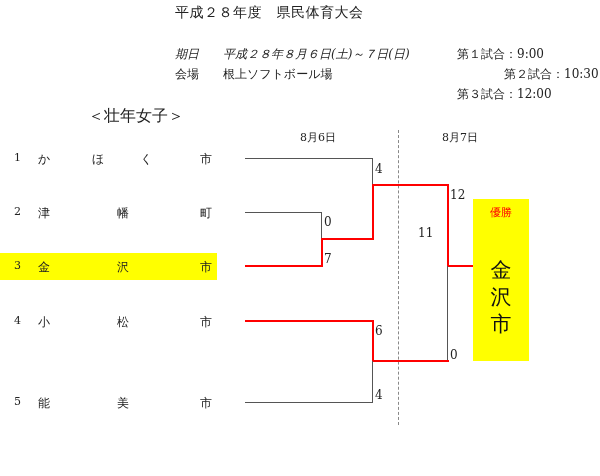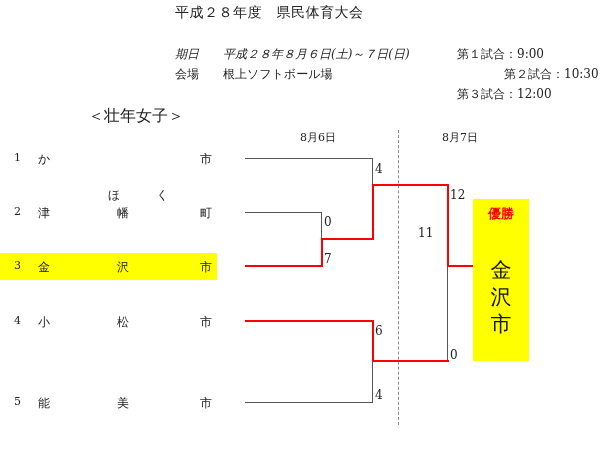--- a/index.html
+++ b/index.html
@@ -20,21 +20,21 @@
   .c2 { left:117px; }
   .c3 { left:200px; }
   .hline { position:absolute; height:1px; background:#555; }
   .vline { position:absolute; width:1px; background:#555; }
   .r.hline { height:2px; background:#ff0000; }
   .r.vline { width:2px; background:#ff0000; }
   .dash { position:absolute; left:398px; top:130px; height:295px; width:0; border-left:1px dashed #888; }
   .score { position:absolute; font-size:12px; }
   .date { position:absolute; font-size:11px; }
   .winbox { position:absolute; left:473px; top:199px; width:56px; height:162px; background:#ffff00; text-align:center; }
-  .wintitle { position:absolute; left:0; right:0; top:6px; color:#ff0000; font-size:13px; font-weight:bold; }
+  .wintitle { position:absolute; left:0; right:0; top:6px; color:#ff0000; font-size:11px; font-weight:normal; }
   .winname { position:absolute; left:0; right:0; top:58px; font-size:21px; line-height:27px; color:#111; }
 </style>
 </head>
 <body>
 
 <div class="abs title">平成２８年度　県民体育大会</div>
 
 <div class="abs info" style="left:175px; top:46px;font-style:italic;">
   <span class="lbl">期日</span><span>平成２８年８月６日(土)～７日(日)</span>
 </div>
@@ -50,21 +50,21 @@
 </div>
 <div class="abs sched" style="left:457px; top:86px;">
   <span>第３試合：</span><span class="t">12:00</span>
 </div>
 
 <div class="abs cat">＜壮年女子＞</div>
 
 <div class="team" style="top:145px;">
   <span class="num">1</span>
   <span class="c1">か</span>
-  <span class="c2" style="left:108px;margin-top:36px;">ほ　　　く</span>
+  <span class="c2" style="left:92px;">ほ　　　く</span>
   <span class="c3">市</span>
 </div>
 <div class="team" style="top:199px;">
   <span class="num">2</span>
   <span class="c1">津</span>
   <span class="c2">幡</span>
   <span class="c3">町</span>
 </div>
 <div class="team hl" style="top:253px;">
   <span class="num">3</span>

